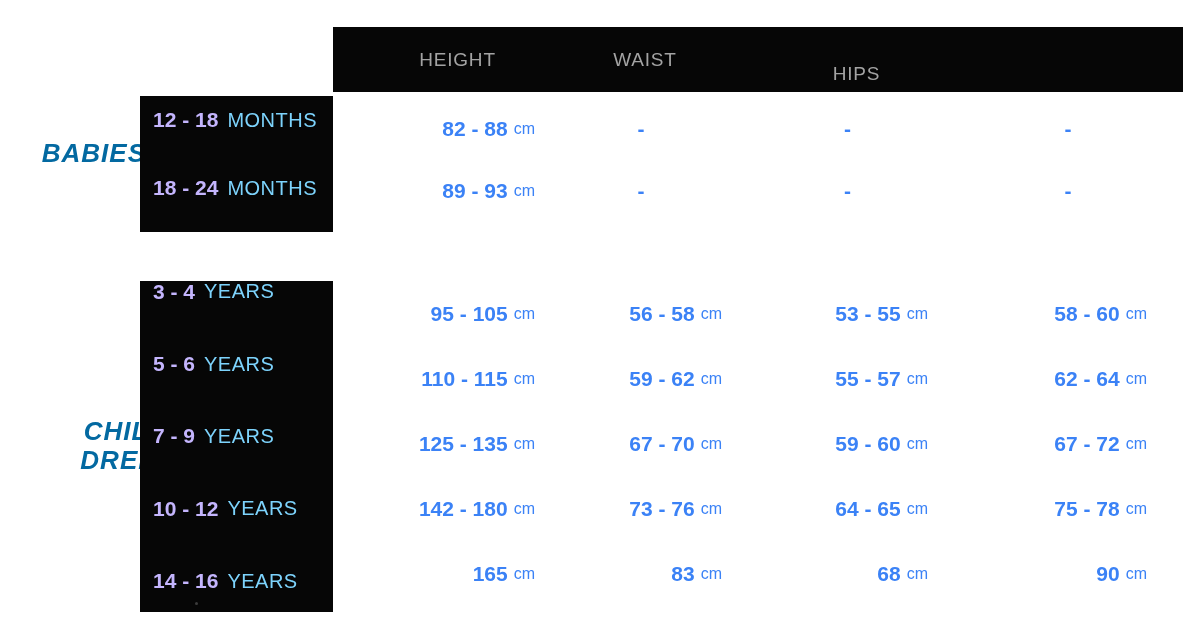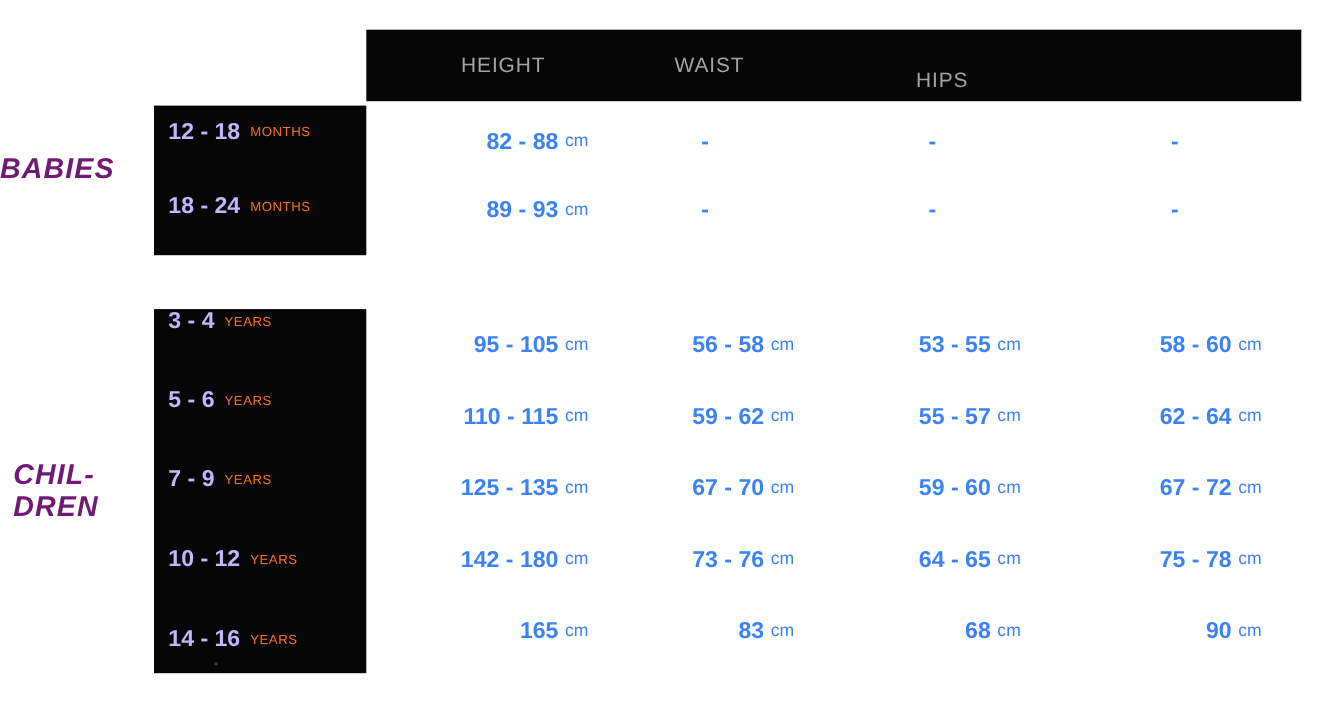--- a/index.html
+++ b/index.html
@@ -19,40 +19,40 @@
     display:flex; align-items:center; justify-content:center;
     color:#a3a3a3; font-size:19px; letter-spacing:0.8px; font-weight:400;
   }
   .hcell.c1 { transform:translateX(11px); }
   .hcell.c2 { transform:translateX(-19px); }
   .hcell.c3 { transform:translateX(-15px); }
   .hcell.c4 { transform:translateX(-6px);margin-top:28px; }
 
   
   .group-label {
-    position:absolute; text-align:left; color:#701a75;
+    position:absolute; text-align:right; color:#0369a1;
     font-weight:bold; font-style:italic; font-size:26px; line-height:29px;
     letter-spacing:1px;
   }
   #babies-label   { left:0px;  top:139px; width:146px; }
   #children-label { left:12px; top:417px; width:146px; }
 
   
   .age-box {
     position:absolute; left:140px; width:193px; background:#060606;
     display:grid;
   }
   #babies-box   { top:96px;  height:136px; grid-template-rows:repeat(2,1fr); }
   #children-box { top:281px; height:331px; grid-template-rows:repeat(5,1fr);gap:31px; }
   .age-row {
     display:flex; align-items:center; padding-left:13px;
     transform:translateY(-10px); white-space:nowrap;
   }
   .age-num  { color:#c4b5fd; font-weight:bold; font-size:21px; }
-  .age-unit { color:#f97316; font-size:12px; margin-left:9px; letter-spacing:0.5px; }
+  .age-unit { color:#7dd3fc; font-size:20px; margin-left:9px; letter-spacing:0.5px; }
 
   
   .values-grid {
     position:absolute; left:333px; width:850px; display:grid;
     grid-template-columns:227px 200px 205px 218px;
   }
   #babies-values   { top:98px;  height:124px; grid-template-rows:repeat(2,1fr); }
   #children-values { top:281px; height:326px; grid-template-rows:repeat(5,1fr); }
 
   .cell {

